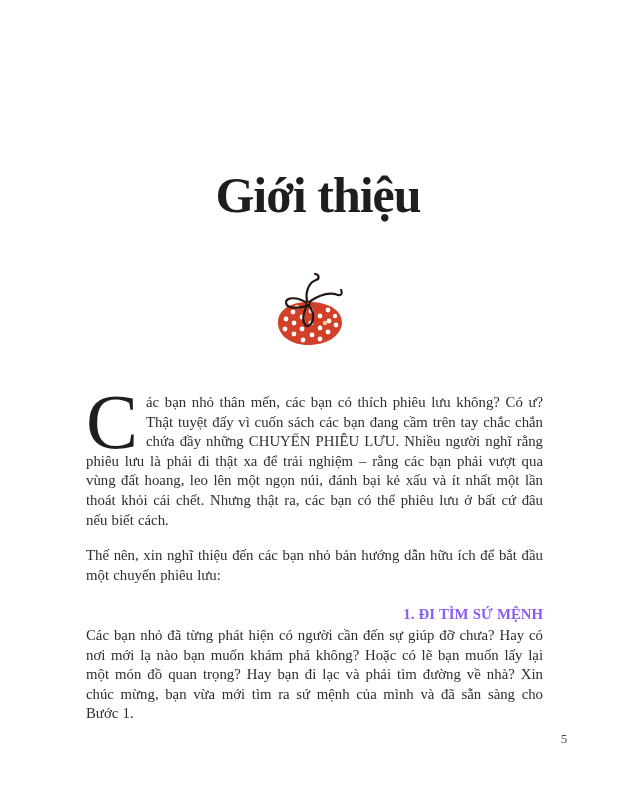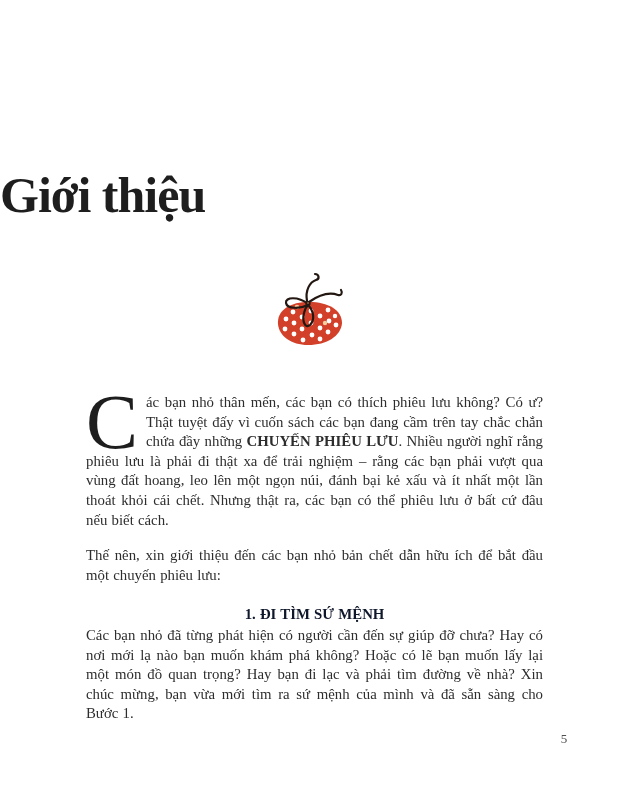--- a/index.html
+++ b/index.html
@@ -8,21 +8,21 @@
     width: 636px;
     height: 803px;
     background: #ffffff;
     font-family: "Liberation Serif", serif;
     overflow: hidden;
     margin: 0 auto;
   }
   .title {
     margin: 166px 0 0 0;
     padding: 0;
-    text-align: left;
+    text-align: center;
     font-family: "Liberation Serif", serif;
     font-weight: bold;
     font-size: 50px;
     line-height: 58px;
     letter-spacing: -1px;
     color: #1e1e1e;
   }
   .ornament {
     display: block;
     margin: 48px auto 0 auto;
@@ -45,25 +45,25 @@
     margin: 0 8px 0 0;
     color: #1e1e1e;
     font-weight: 400;
   }
   .para-2 { margin-top: 16px !important; }
   .section-heading {
     margin: 20px 0 0 0;
     font-size: 14.8px;
     line-height: 19.6px;
     font-weight: bold;
-    color: #0f172a;
-    text-align: center;
+    color: #8b5cf6;
+    text-align: right;
   }
   .para-3 { margin-top: 1px !important; }
-  .bold-phrase { font-weight: bold; }
+  .bold-phrase { font-weight: normal; }
   .page-number {
     position: absolute;
     top: 731px;
     left: 556px;
     width: 16px;
     text-align: center;
     font-size: 13px;
     color: #4f4f4f;
   }
 </style>
@@ -114,21 +114,21 @@
     <circle cx="44" cy="31.5" r="2.6" fill="#231712"></circle>
     <circle cx="44" cy="31" r="1.1" fill="#8a5a38"></circle>
   </svg>
 
   <div class="content">
 
     <p class="para-1">
       <span class="dropcap">C</span><span>ác bạn nhỏ thân mến, các bạn có thích phiêu lưu không? Có ư? Thật tuyệt đấy vì cuốn sách các bạn đang cầm trên tay chắc chắn chứa đầy những </span><span class="bold-phrase">CHUYẾN PHIÊU LƯU</span><span>. Nhiều người nghĩ rằng phiêu lưu là phải đi thật xa để trải nghiệm – rằng các bạn phải vượt qua vùng đất hoang, leo lên một ngọn núi, đánh bại kẻ xấu và ít nhất một lần thoát khỏi cái chết. Nhưng thật ra, các bạn có thể phiêu lưu ở bất cứ đâu nếu biết cách.</span>
     </p>
 
-    <p class="para-2">Thế nên, xin giới thiệu đến các bạn nhỏ bản chết dẫn hữu ích để bắt đầu một chuyến phiêu lưu:</p>
+    <p class="para-2">Thế nên, xin nghĩ thiệu đến các bạn nhỏ bản hướng dẫn hữu ích để bắt đầu một chuyến phiêu lưu:</p>
 
     <h2 class="section-heading">1. ĐI TÌM SỨ MỆNH</h2>
 
     <p class="para-3">Các bạn nhỏ đã từng phát hiện có người cần đến sự giúp đỡ chưa? Hay có nơi mới lạ nào bạn muốn khám phá không? Hoặc có lẽ bạn muốn lấy lại một món đồ quan trọng? Hay bạn đi lạc và phải tìm đường về nhà? Xin chúc mừng, bạn vừa mới tìm ra sứ mệnh của mình và đã sẵn sàng cho Bước 1.</p>
 
   </div>
 
   <div class="page-number">5</div>
 
 </div>

